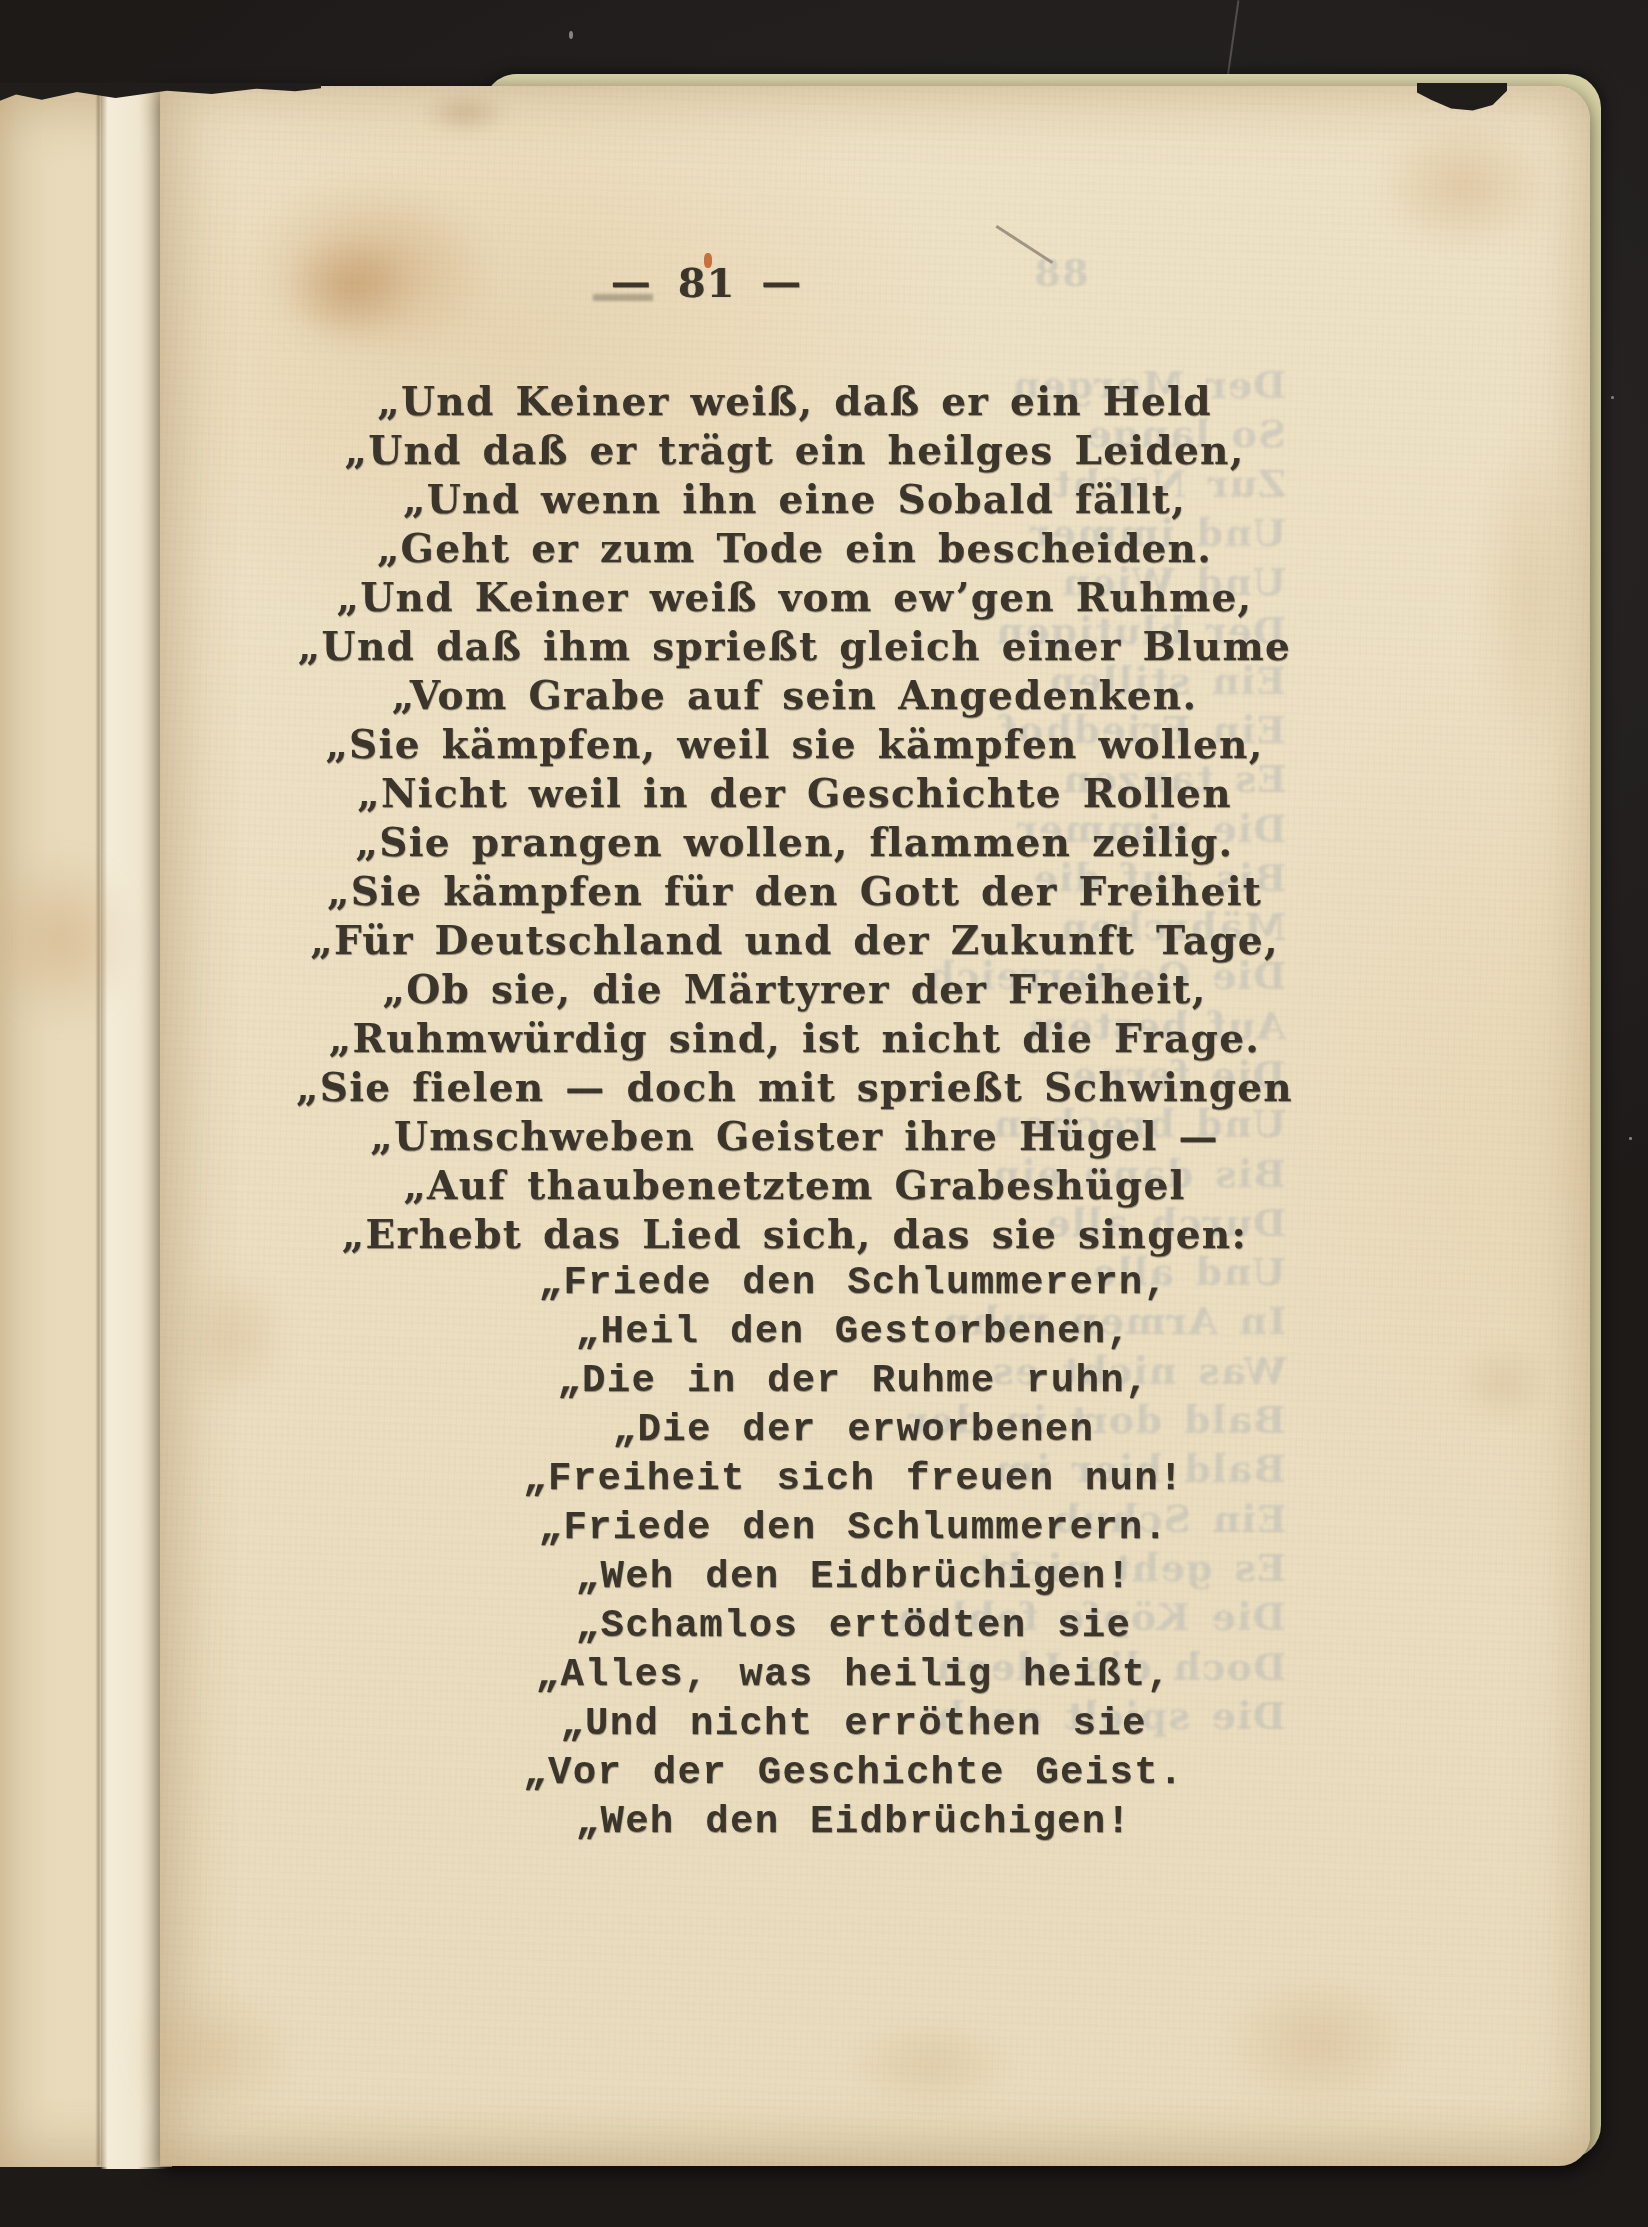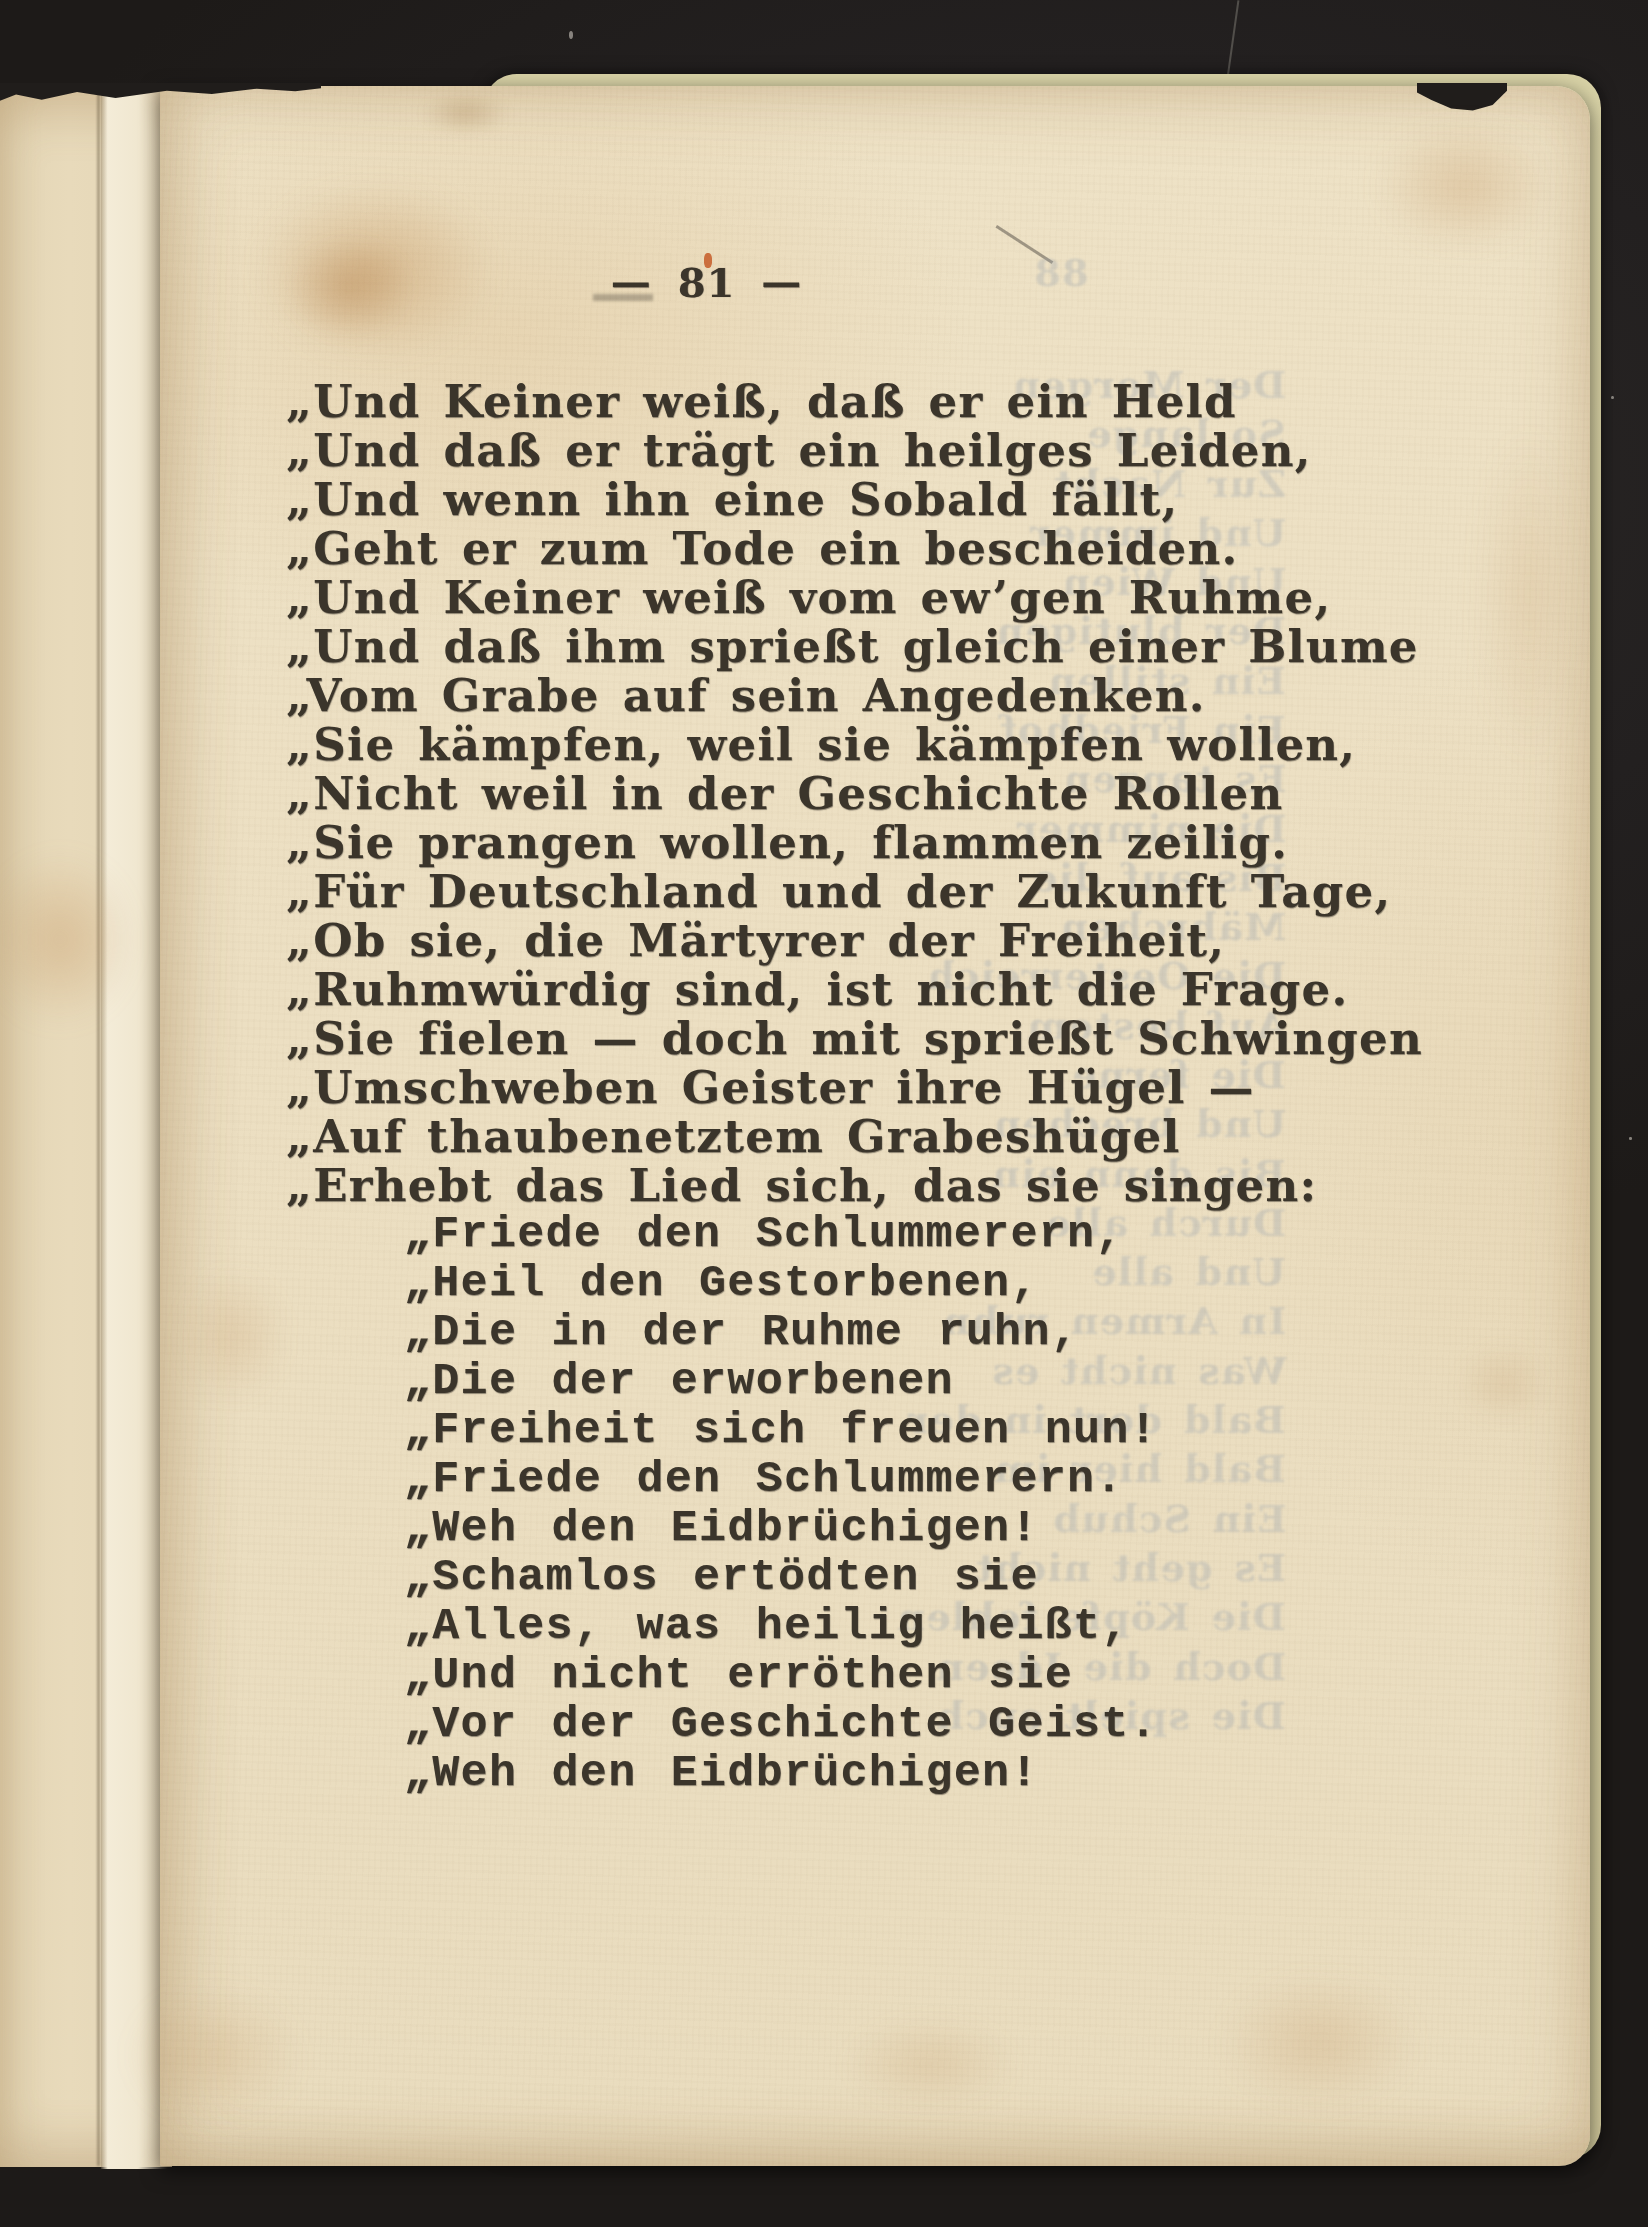--- a/index.html
+++ b/index.html
@@ -80,23 +80,24 @@
     position:absolute;left:534px;top:257px;width:345px;height:50px;
     display:flex;align-items:center;justify-content:center;
     color:#3b352b;font-size:40px;font-weight:700;letter-spacing:0.9px;
     text-shadow:0.4px 0.4px 0.9px rgba(52,46,38,.55);
   }
   .page-header .dash{margin:0 26px;transform:translateY(-1.7px);}
   .dash-smear{position:absolute;left:593px;top:294px;width:60px;height:6.9px;background:rgba(75,68,58,.35);filter:blur(1.7px);}
 
   .poem{
     position:absolute;left:286px;top:377px;width:1017px;
-    color:#3b352b;font-size:45px;font-weight:700;
+    color:#3b352b;font-size:39px;font-weight:700;
     letter-spacing:1.3px;word-spacing:6px;
     text-shadow:0.5px 0.5px 0.9px rgba(52,46,38,.5);
+    text-align:center;
   }
   .line{height:49px;line-height:49px;white-space:nowrap;}
   .indent{margin-left:118px;font-family:Liberation Mono, monospace;}
 
   
   .bleedthrough-text{
     position:absolute;left:286px;top:362px;width:1000px;
     font-size:38px;font-weight:700;letter-spacing:1.3px;word-spacing:6px;
     color:#96a0ac;pointer-events:none;
   }
@@ -185,20 +186,21 @@
         <div class="line">„Und Keiner weiß, daß er ein Held</div>
         <div class="line">„Und daß er trägt ein heilges Leiden,</div>
         <div class="line">„Und wenn ihn eine Sobald fällt,</div>
         <div class="line">„Geht er zum Tode ein bescheiden.</div>
         <div class="line">„Und Keiner weiß vom ew’gen Ruhme,</div>
         <div class="line">„Und daß ihm sprießt gleich einer Blume</div>
         <div class="line">„Vom Grabe auf sein Angedenken.</div>
         <div class="line">„Sie kämpfen, weil sie kämpfen wollen,</div>
         <div class="line">„Nicht weil in der Geschichte Rollen</div>
         <div class="line">„Sie prangen wollen, flammen zeilig.</div>
+        <div class="line">„Sie kämpfen für den Gott der Freiheit</div>
         <div class="line">„Für Deutschland und der Zukunft Tage,</div>
         <div class="line">„Ob sie, die Märtyrer der Freiheit,</div>
         <div class="line">„Ruhmwürdig sind, ist nicht die Frage.</div>
         <div class="line">„Sie fielen — doch mit sprießt Schwingen</div>
         <div class="line">„Umschweben Geister ihre Hügel —</div>
         <div class="line">„Auf thaubenetztem Grabeshügel</div>
         <div class="line">„Erhebt das Lied sich, das sie singen:</div>
       </div>
     <div>
         <div class="line indent">„Friede den Schlummerern,</div>

